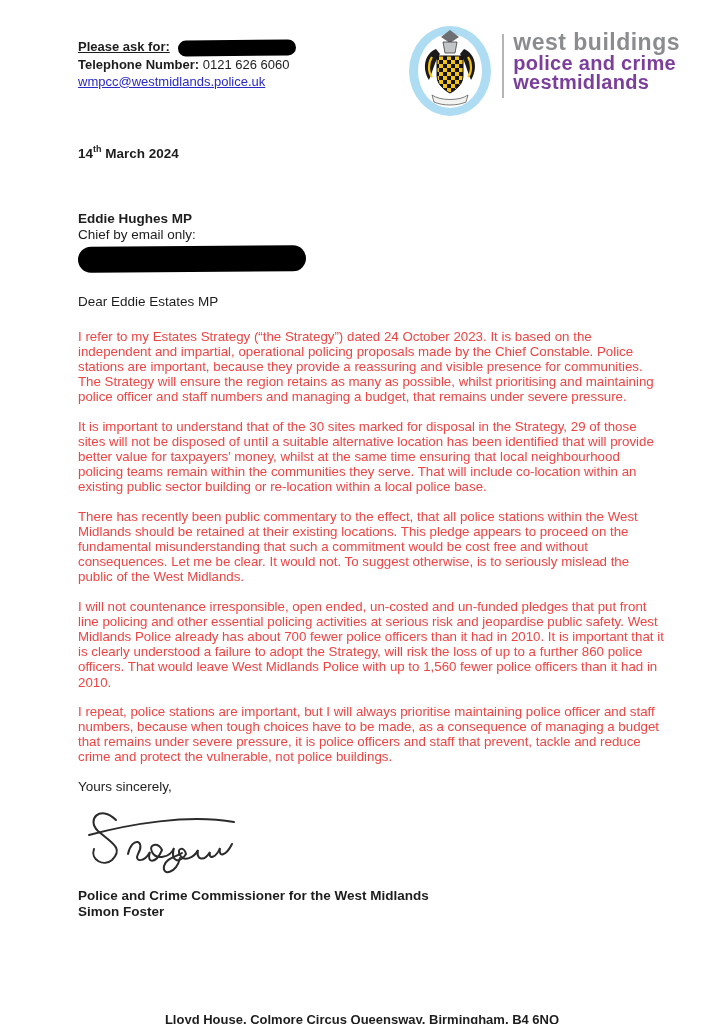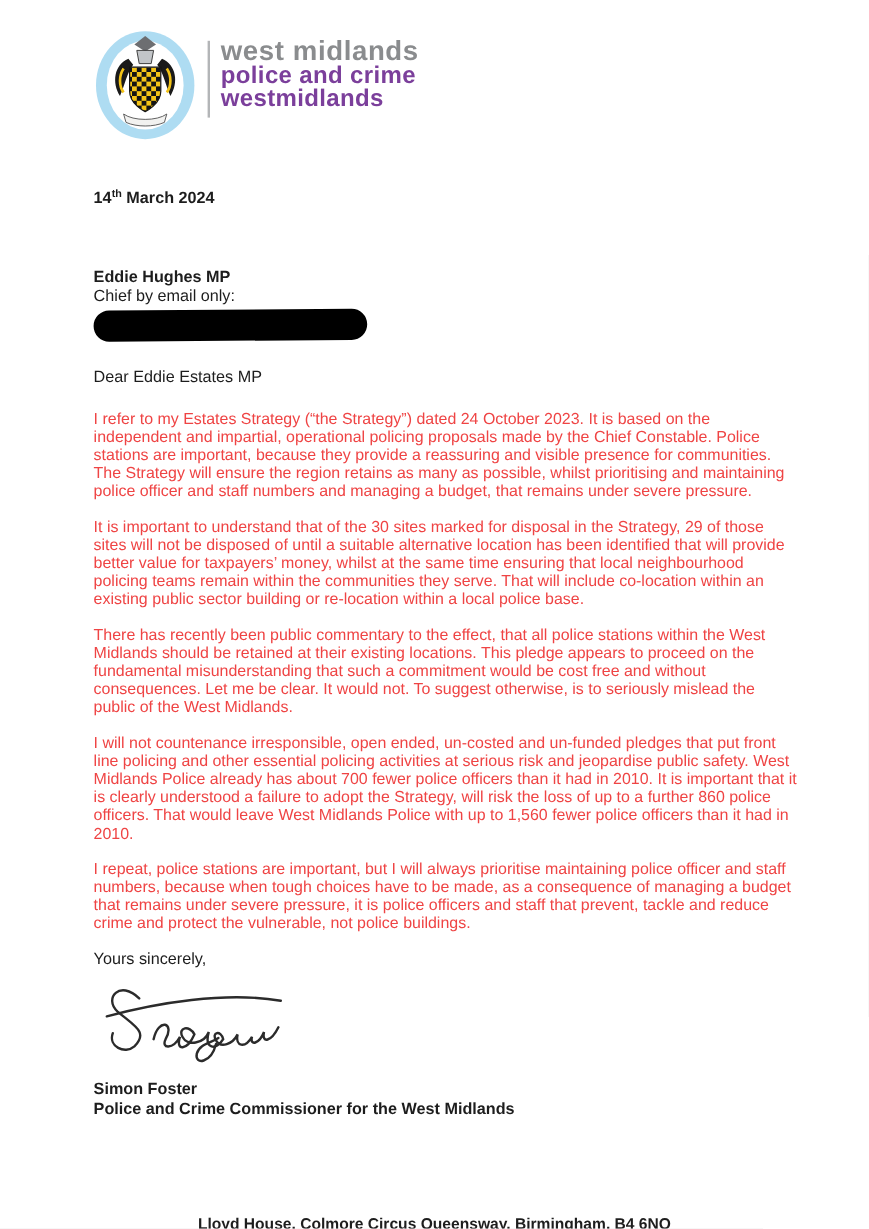--- a/index.html
+++ b/index.html
@@ -28,21 +28,21 @@
   }
   .email-link { color:#2a2ac4; text-decoration:underline; font-size:13px; }
 
   .logo-block { display:flex; align-items:flex-start; gap:9px; margin-top:-14px; margin-right:-16px; }
   .logo-divider { width:2px; height:64px; background:#b3b5b7; margin-top:10px; }
   .logo-text { padding-top:6px; }
   .logo-line1 { font-size:23px; line-height:24px; font-weight:600; letter-spacing:0.5px; }
   .logo-line2, .logo-line3 { font-size:20px; line-height:19px; font-weight:bold; letter-spacing:0.3px; }
 
   
-  .date-line { margin-top:38px; font-size:13.5px; font-weight:bold; }
+  .date-line { margin-top:26px; font-size:13.5px; font-weight:bold; }
   .date-line sup { font-size:9px; }
   .recipient-block { margin-top:50px; font-size:13.5px; line-height:16px; }
   .recipient-name { font-weight:bold; }
   .redact-email {
     width:228px; height:26px; background:#000;
     border-radius:13px; margin-top:3px; transform:rotate(-0.4deg);
   }
   .salutation { margin-top:22px; font-size:13.5px; }
 
   
@@ -66,20 +66,33 @@
   .footer-line2 { display:flex; justify-content:center; align-items:center; gap:34px; }
   .footer-handle { display:flex; align-items:flex-end; gap:2px;flex-direction:column; }
 </style>
 </head>
 <body>
 
 <div class="page">
   <div class="content">
 
     <div class="header-row">
+      <div class="contact-block">
+        <div class="contact-line">
+          <span class="label-bold label-underline">Please ask for:</span>
+          <span class="redact-inline"></span>
+        </div>
+        <div class="contact-line">
+          <span class="label-bold">Telephone Number:</span>
+          <span>0121 626 6060</span>
+        </div>
+        <div class="contact-line">
+          <a href="#" class="email-link">wmpcc@westmidlands.police.uk</a>
+        </div>
+      </div>
 
       <div class="logo-block">
         <svg width="86" height="94" viewBox="0 0 86 94">
           <defs>
             <pattern id="chk" width="8" height="8" patternUnits="userSpaceOnUse">
               <rect width="8" height="8" fill="#141414"></rect>
               <rect width="4" height="4" fill="#f3c317"></rect>
               <rect x="4" y="4" width="4" height="4" fill="#f3c317"></rect>
             </pattern>
             <clipPath id="shieldClip">
@@ -95,21 +108,21 @@
           <path d="M25,33 C21,39 21,48 25,53" stroke="#f3c317" stroke-width="2.2" fill="none"></path>
           <path d="M61,33 C65,39 65,48 61,53" stroke="#f3c317" stroke-width="2.2" fill="none"></path>
           <g clip-path="url(#shieldClip)">
               <rect x="28" y="30" width="32" height="42" fill="url(#chk)"></rect>
             </g>
           <path d="M30,32 L56,32 L56,52 C56,63 43,69 43,69 C43,69 30,63 30,52 Z" fill="none" stroke="#141414" stroke-width="1"></path>
           <path d="M25,71 C33,77 53,77 61,71 L59,78 C50,82 36,82 27,78 Z" fill="#f2f2f0" stroke="#5a5a5a" stroke-width="0.8"></path>
         </svg>
         <div class="logo-divider"></div>
         <div class="logo-text">
-          <div class="logo-line1" style="color:#8a8c8e">west midlands</div>
+          <div class="logo-line1" style="color:#8a8c8e">west buildings</div>
           <div class="logo-line2" style="color:#7b3f9b">police and crime</div>
           <div class="logo-line3" style="color:#7b3f9b">westmidlands</div>
         </div>
       </div>
     </div>
 
     <div class="date-line"><span>14</span><sup>th</sup><span> March 2024</span></div>
 
     <div class="recipient-block">
       <div class="recipient-name">Eddie Hughes MP</div>
@@ -134,22 +147,22 @@
         <g fill="none" stroke="#2b2b2b" stroke-width="2" stroke-linecap="round">
           <path d="M32,18 C16,2 2,18 14,29 C28,41 40,46 28,58 C20,65 6,58 10,47"></path>
           <path d="M5,33 C46,22 104,12 150,20"></path>
           <path d="M44,52 C48,34 62,38 54,52 C50,60 60,61 66,50 C62,62 72,62 78,48 C74,40 64,42 68,50 C72,58 86,56 90,46 C86,60 96,62 102,52 C100,44 92,46 96,53 C100,60 110,56 114,48 C112,58 120,60 126,50 C124,58 132,56 136,46 C134,56 142,54 148,42"></path>
           <path d="M96,56 C92,72 78,74 80,64 C82,56 92,55 98,51"></path>
         </g>
       </svg>
     </div>
 
     <div class="signer-block">
+      <div>Police and Crime Commissioner for the West Midlands</div>
       <div>Simon Foster</div>
-      <div>Police and Crime Commissioner for the West Midlands</div>
     </div>
 
   </div>
 
   <div class="footer">
     <div>Lloyd House, Colmore Circus Queensway, Birmingham, B4 6NQ</div>
     <div class="footer-line2">
       <span>0121 626 6060</span>
       <span>www.westmidlands-pcc.gov.uk</span>
       <span class="footer-handle">

